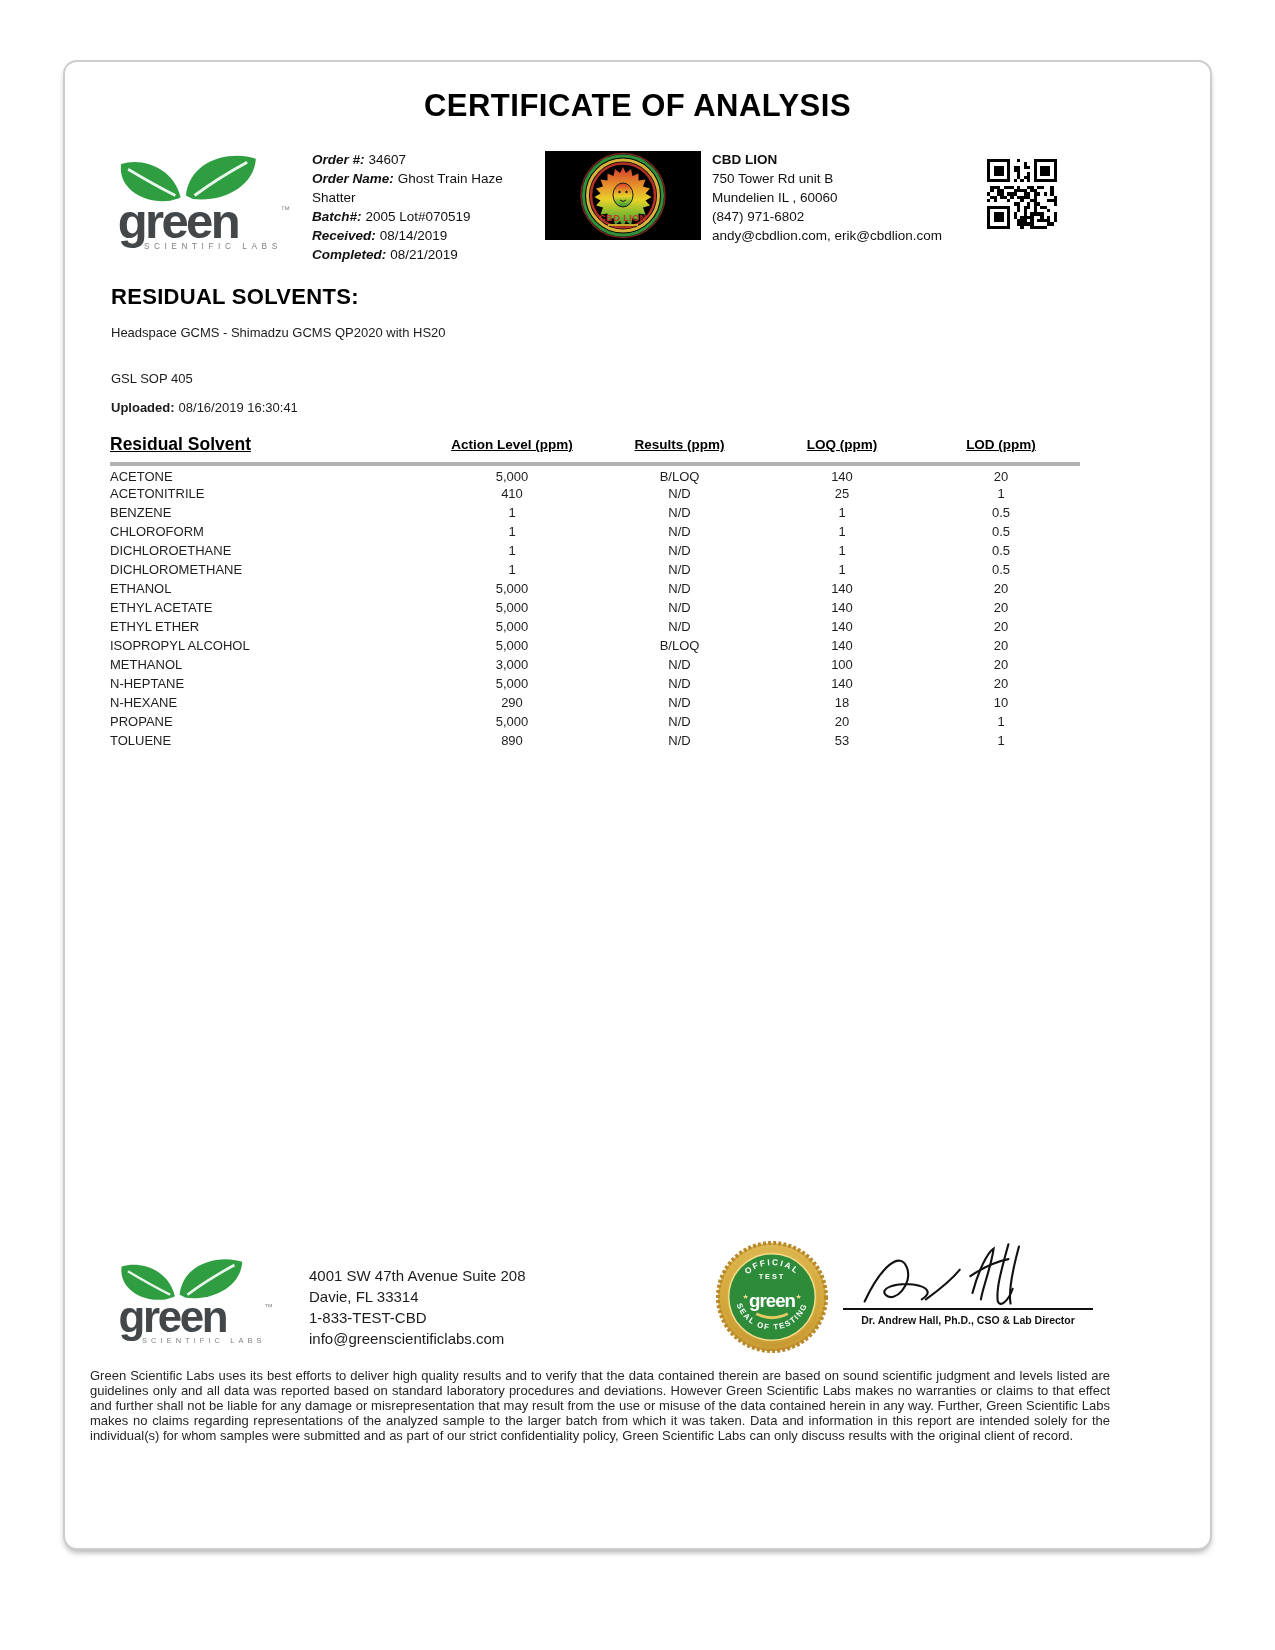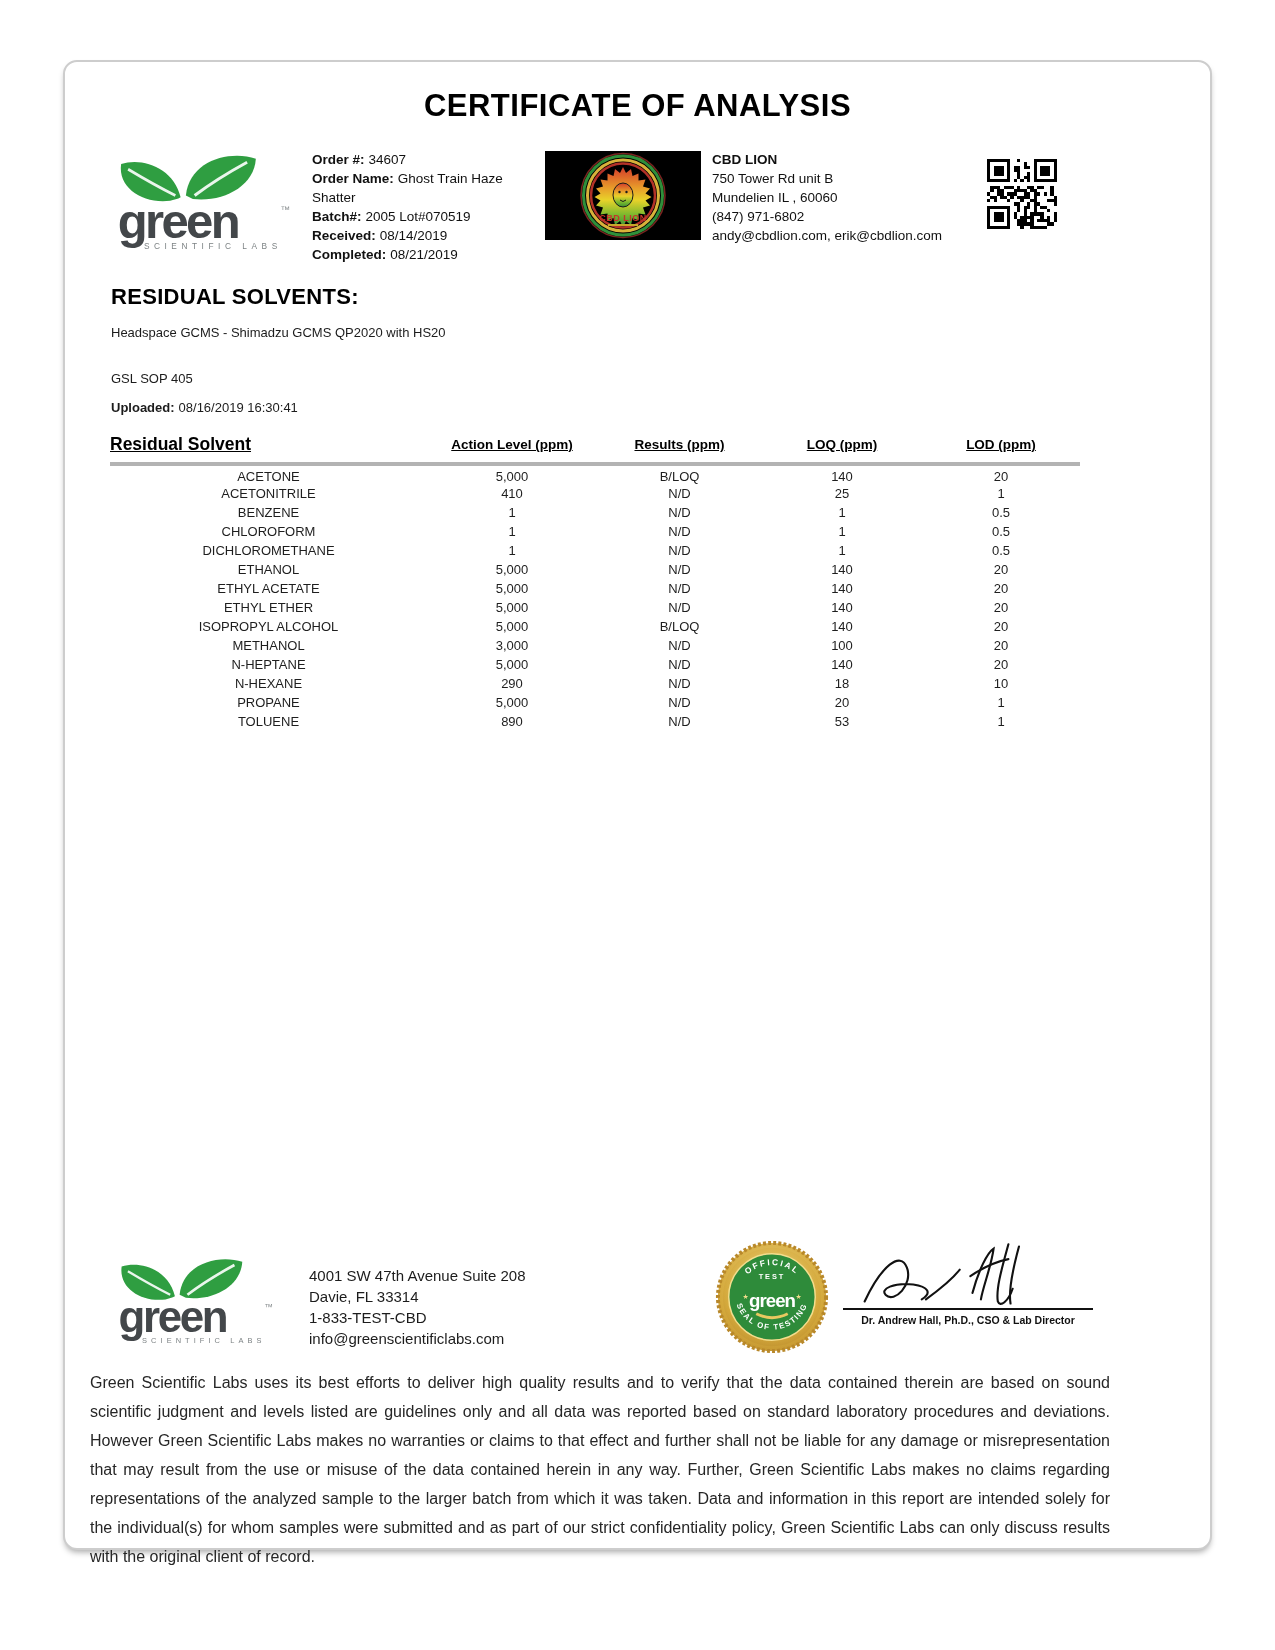--- a/index.html
+++ b/index.html
@@ -17,21 +17,21 @@
   .coa-title {
     position:absolute; top:26px; left:0; width:100%;
     text-align:center; font-size:31px; font-weight:bold; color:#000;
     letter-spacing:0.5px;
   }
   
   .hdr-logo { position:absolute; left:40px; top:88px; width:195px; height:105px; }
   .info-block { position:absolute; top:88px; font-size:13.5px; line-height:19px; color:#111; }
   .order-block { left:247px; width:200px; }
   .client-block { left:647px; width:260px; }
-  .info-line b { margin-right:4px; }
+  .info-line b { margin-right:4px;font-style:italic; }
   .client-name { font-weight:bold; }
   .lion-logo { position:absolute; left:480px; top:89px; width:156px; height:89px; background:#000; }
   .qr { position:absolute; left:922px; top:94px; width:70px; height:76px; }
   .qr svg { width:100%; height:100%; shape-rendering:crispEdges; }
   
   .section-heading {
     position:absolute; left:46px; top:222px;
     font-size:22px; font-weight:bold; color:#000; letter-spacing:0.3px;
   }
   .method-line { position:absolute; left:46px; top:263px; font-size:13px; color:#1c1c1c; }
@@ -46,34 +46,34 @@
   .solvent-table th {
     font-weight:bold; font-size:13.5px; color:#000;
     padding:4px 0 7px 0; border-bottom:4px solid #b3b3b3;text-decoration:underline;
   }
   .solvent-table th:first-child { font-size:17.5px; text-align:left; }
   .solvent-table th:not(:first-child) { text-align:center; }
   .solvent-table td {
     font-size:13px; color:#1e1e1e; height:19px; padding:0;
     white-space:nowrap; overflow:hidden;
   }
-  .solvent-table td:first-child { text-align:center; }
+  .solvent-table td:first-child { text-align:left; }
   .solvent-table td:not(:first-child) { text-align:center; }
   .solvent-table tbody tr:first-child td { padding-top:3px; }
   
   .ftr-logo { position:absolute; left:42px; top:1192px; width:175px; height:94px; }
   .ftr-address { position:absolute; left:244px; top:1203px; font-size:15px; line-height:21px; color:#1c1c1c; }
   .seal { position:absolute; left:648px; top:1176px; width:118px; height:118px; }
   .sig-wrap { position:absolute; left:778px; top:1176px; width:260px; }
   .sig-svg { width:230px; height:74px; display:block; margin-left:6px; }
   .sig-line { border-top:2px solid #111; width:250px; margin-top:-4px; }
   .sig-name { font-size:10.5px; font-weight:bold; color:#111; text-align:center; width:250px; margin-top:4px; }
   .disclaimer {
     position:absolute; left:25px; top:1306px; width:1020px;
-    font-size:16px; line-height:29px; color:#262626; text-align:justify;
+    font-size:13px; line-height:15px; color:#262626; text-align:justify;
   }
 </style>
 </head>
 <body>
 
 <div class="card">
 
   <div class="coa-title">CERTIFICATE OF ANALYSIS</div>
 
   <div class="hdr-logo">
@@ -329,20 +329,27 @@
         <td>0.5</td>
       </tr>
         <tr>
         <td>CHLOROFORM</td>
         <td>1</td>
         <td>N/D</td>
         <td>1</td>
         <td>0.5</td>
       </tr>
         <tr>
+        <td>DICHLOROETHANE</td>
+        <td>1</td>
+        <td>N/D</td>
+        <td>1</td>
+        <td>0.5</td>
+      </tr>
+        <tr>
         <td>DICHLOROMETHANE</td>
         <td>1</td>
         <td>N/D</td>
         <td>1</td>
         <td>0.5</td>
       </tr>
         <tr>
         <td>ETHANOL</td>
         <td>5,000</td>
         <td>N/D</td>

